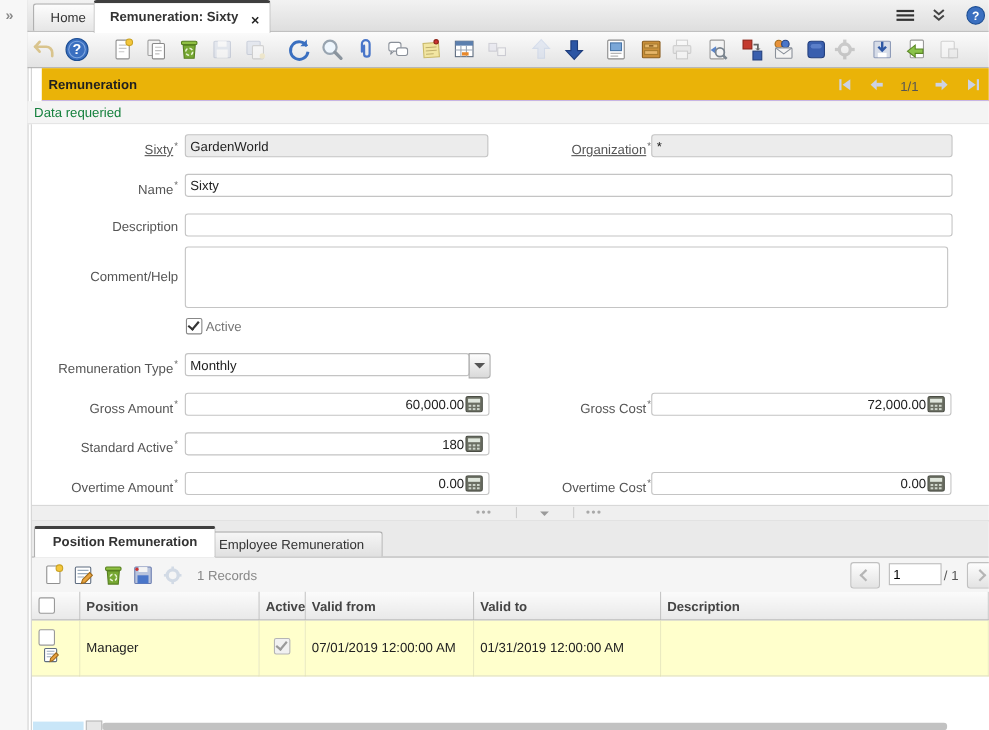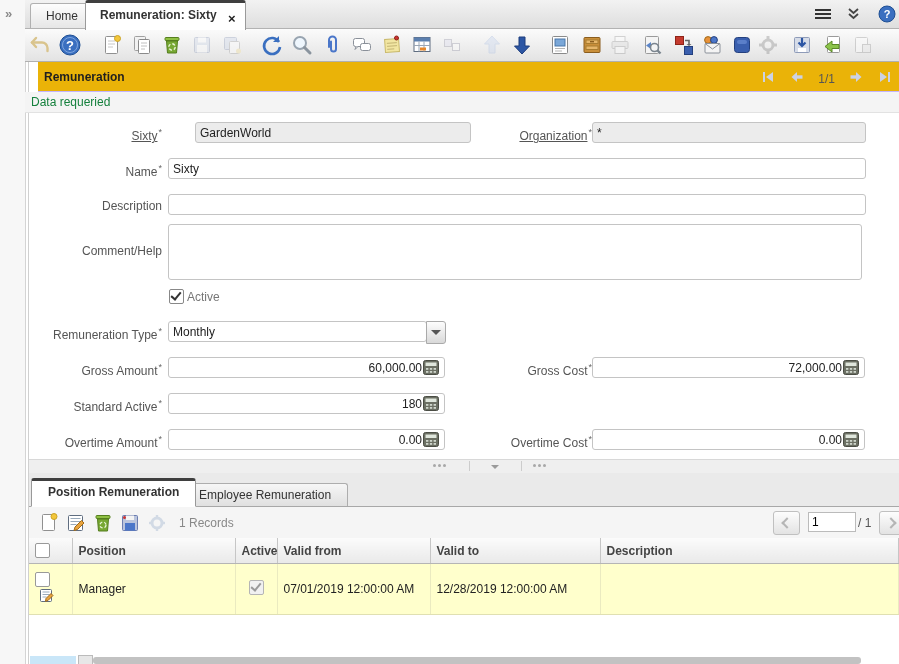--- a/index.html
+++ b/index.html
@@ -273,21 +273,21 @@
           </svg></span>
     </div>
   </div>
   <div class="status">
     <span>Data requeried</span>
   </div>
 
   <div class="form">
 
     <label class="lbl" style="left:0;top:14px"><span class="lnk">Sixty</span><sup class="req">*</sup></label>
-    <input class="fld ro" style="left: 139px; top: 9px; width: 266px; margin-left: 27px;" readonly="" value="GardenWorld">
+    <input class="fld ro" style="left: 139px; top: 9px; width: 266px;" readonly="" value="GardenWorld">
     <label class="lbl2" style="left:427px;top:14px"><span class="lnk">Organization</span><sup class="req">*</sup></label>
     <input class="fld ro" style="left: 563px; top: 9px; width: 264px;" readonly="" value="*">
 
     <label class="lbl" style="left:0;top:50px"><span>Name</span><sup class="req">*</sup></label>
     <input class="fld" style="left: 139px; top: 45px; width: 688px;" value="Sixty">
 
     <label class="lbl" style="left:0;top:86px"><span>Description</span></label>
     <input class="fld" style="left: 139px; top: 81px; width: 688px;" value="">
 
     <label class="lbl" style="left:0;top:131px"><span>Comment/Help</span></label>
@@ -464,21 +464,21 @@
             <span class="cellchk"></span>
             <span style="display:inline-block;vertical-align:middle;margin-left:3px"><svg width="17" height="17">
                   <rect x="2.5" y="2.5" width="11" height="12" rx="1" fill="#fff" stroke="#5f6d80"></rect>
                   <path d="M4.5 5h7M4.5 7.5h7M4.5 10h4" stroke="#9ab"></path>
                   <path d="M8 11.5 l5-5 2 2 -5 5 -2.5 .8 z" fill="#e8a33d" stroke="#a06a18"></path>
                 </svg></span>
           </td>
           <td>Manager</td>
           <td style="text-align:center"><span class="chk checked grey" style="position:relative;display:inline-block"></span></td>
           <td>07/01/2019 12:00:00 AM</td>
-          <td>12/28/2019 12:00:00 AM</td>
+          <td>01/31/2019 12:00:00 AM</td>
           <td></td>
         </tr>
       </tbody>
     </table>
   </div>
 
   <div class="hsb-blue"></div>
   <div class="hsb-btn"></div>
   <div class="hsb-track"></div>
 

